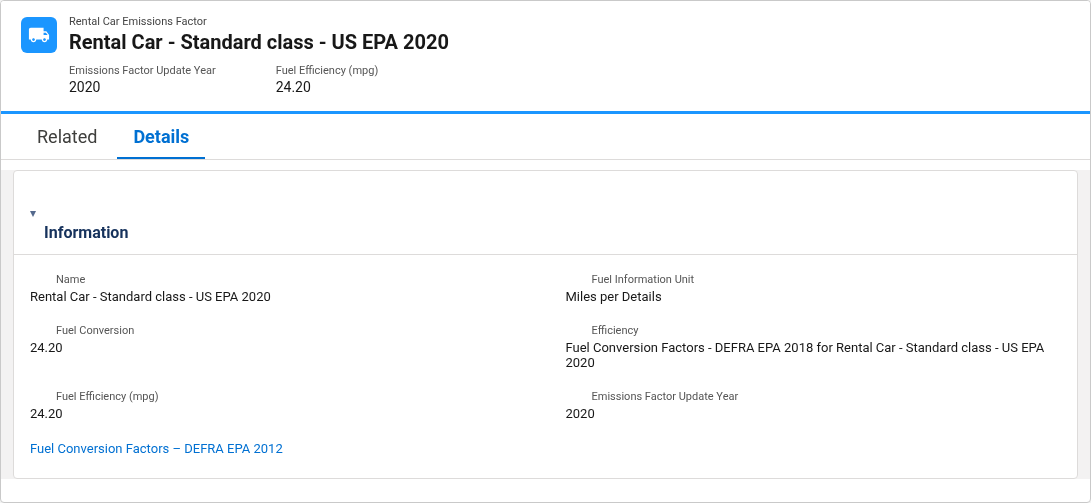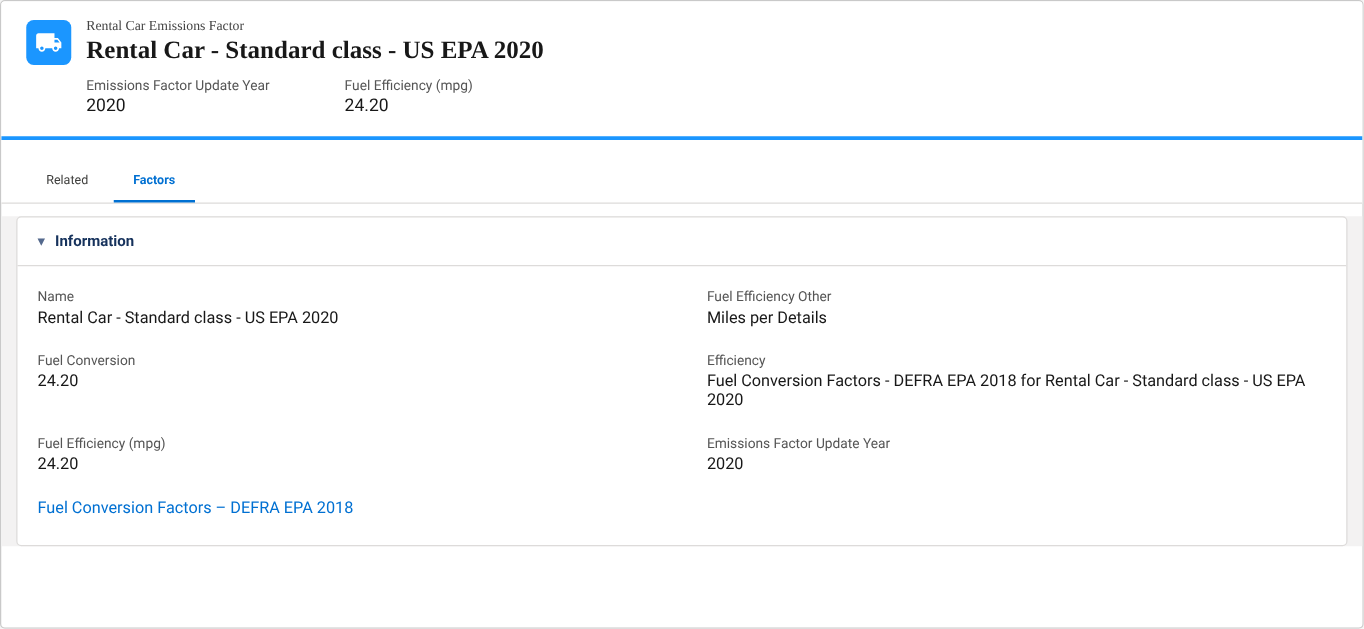--- a/index.html
+++ b/index.html
@@ -23,21 +23,20 @@
     
     .record-header {
       background: #fff;
       border-bottom: 3px solid #1b96ff;
       padding: 14px 20px 16px 20px;
     }
     .record-header-top {
       display: flex;
       align-items: center;
       margin-bottom: 10px;
-      font-family: Liberation Serif, serif;
     }
     .record-icon {
       width: 36px;
       height: 36px;
       background: #1b96ff;
       border-radius: 6px;
       display: flex;
       align-items: center;
       justify-content: center;
       margin-right: 12px;
@@ -82,22 +81,22 @@
       font-weight: 400;
     }
     
     .tabs-bar {
       border-bottom: 1px solid #dddbda;
       display: flex;
       padding: 0 20px;
       background: #fff;
     }
     .tab {
-      padding: 27px 16px 10px 16px;
-      font-size: 10px;
+      padding: 12px 16px 10px 16px;
+      font-size: 18px;
       color: #3e3e3c;
       cursor: pointer;
       border-bottom: 2px solid transparent;
       margin-right: 4px;
       text-decoration: none;
     }
     .tab.active {
       border-bottom: 2px solid #0070d2;
       font-weight: 700;
       color: #0070d2;
@@ -120,41 +119,43 @@
       padding: 12px 16px;
       border-bottom: 1px solid #dddbda;
       cursor: pointer;
     }
     .section-header-chevron {
       font-size: 12px;
       margin-right: 8px;
       color: #54698d;
     }
     .section-header-title {
-      font-size: 12px;
+      font-size: 16px;
       font-weight: 700;
       color: #16325c;
+      margin-top: 40px;
     }
     .fields-grid {
       display: grid;
       grid-template-columns: 1fr 1fr;
       padding: 8px 16px 12px 16px;
       gap: 0;
     }
     .field-item {
       padding: 10px 0;
       position: relative;
     }
     .field-item:not(:last-child) {
       
     }
     .field-label {
       font-size: 11px;
       color: #555;
       margin-bottom: 3px;
+      margin-left: 26px;
     }
     .field-value {
       font-size: 13px;
       color: #181818;
       display: flex;
       align-items: center;
     }
     .field-edit-icon {
       opacity: 0;
       margin-left: 6px;
@@ -209,41 +210,41 @@
       </div>
       <div class="meta-item">
         <span class="meta-label">Fuel Efficiency (mpg)</span>
         <span class="meta-value">24.20</span>
       </div>
     </div>
   </div>
 
   <div class="tabs-bar">
     <span class="tab">Related</span>
-    <span class="tab active">Factors</span>
+    <span class="tab active">Details</span>
   </div>
 
   <div class="main-content">
     <div class="info-section">
       <div class="section-header">
         <span class="section-header-chevron">▾</span>
         <span class="section-header-title">Information</span>
       </div>
       <div class="fields-grid">
 
         <div class="field-item">
           <div class="field-label">Name</div>
           <div class="field-value">
             <span>Rental Car - Standard class - US EPA 2020</span>
             <span class="field-edit-icon">✏</span>
           </div>
         </div>
 
         <div class="field-item field-right">
-          <div class="field-label">Fuel Efficiency Other</div>
+          <div class="field-label">Fuel Information Unit</div>
           <div class="field-value">
             <span>Miles per Details</span>
             <span class="field-edit-icon">✏</span>
           </div>
         </div>
 
         <div class="field-item">
           <div class="field-label">Fuel Conversion</div>
           <div class="field-value">
             <span>24.20</span>
@@ -273,19 +274,19 @@
             <span>2020</span>
             <span class="field-edit-icon">✏</span>
           </div>
         </div>
 
 
         <div></div>
 
         <div class="field-item" style="grid-column:1;">
           <div class="field-value">
-            <a class="field-value-link" href="#">Fuel Conversion Factors – DEFRA EPA 2018</a>
+            <a class="field-value-link" href="#">Fuel Conversion Factors – DEFRA EPA 2012</a>
           </div>
         </div>
       </div>
     </div>
   </div>
 </div>
 
 </body></html>

